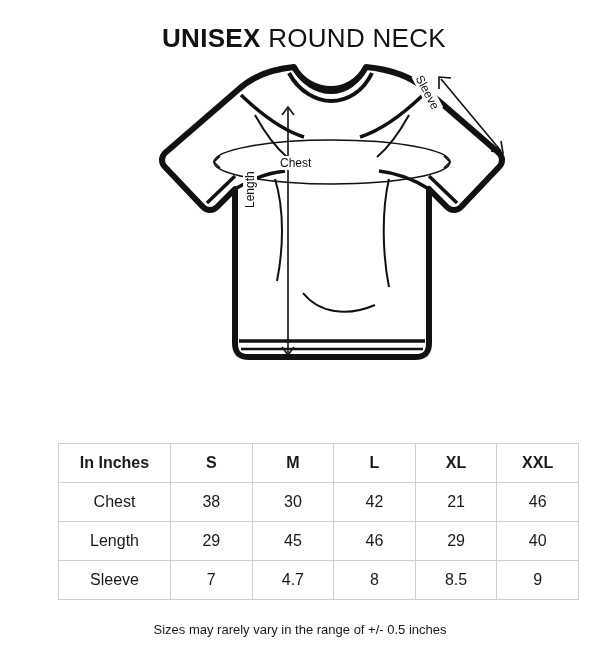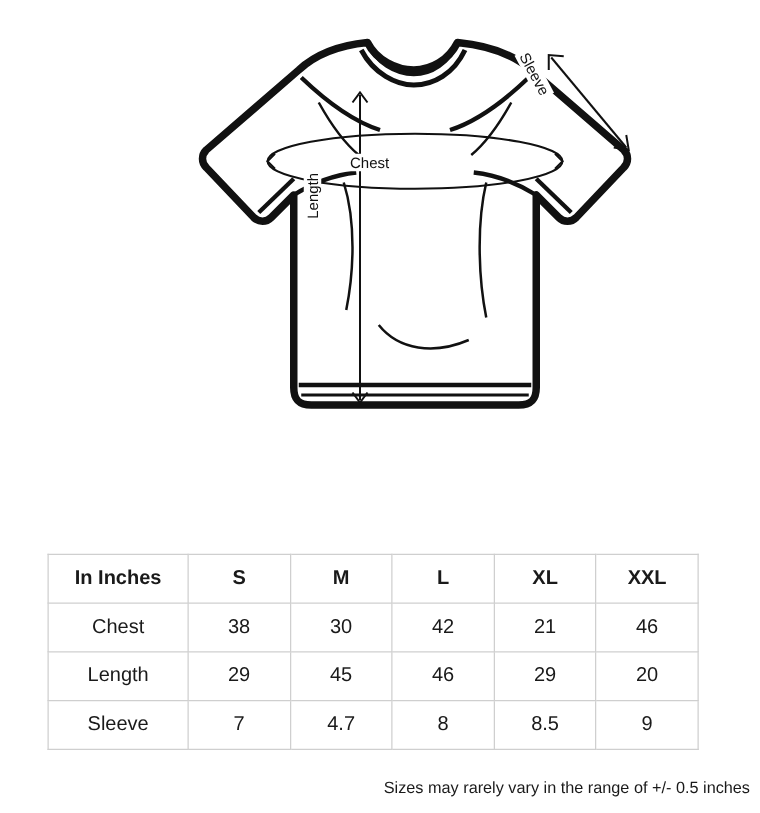--- a/index.html
+++ b/index.html
@@ -60,21 +60,21 @@
   .lbl-sleeve {
     left: 424px; top: 10px;
     transform: rotate(62deg);
     transform-origin: left top;
     background: #fff; padding: 0 2px;
   }
 
   
   .table-wrap {
     position: absolute;
-    left: 38px;
+    left: 58px;
     top: 443px;
     width: 520px;
   }
   table.size-table {
     border-collapse: collapse;
     width: 520px;
     table-layout: fixed;
   }
   table.size-table td, table.size-table th {
     border: 1px solid #cfcfcf;
@@ -93,31 +93,34 @@
     font-weight: normal;
   }
   col.c0 { width: 112px; }
   col.cx { width: 81.6px; }
 
   .footnote {
     position: absolute;
     left: 0;
     top: 622px;
     width: 600px;
-    text-align: right;
+    text-align: center;
     font-size: 13px;
     color: #1a1a1a;
   }
 </style>
 </head>
 <body>
 
 <div class="page">
 
   <div class="title-block">
+    <div class="title-line">
+      <span class="title-strong">UNISEX</span><span class="title-light"> ROUND NECK</span>
+    </div>
   </div>
 
   <div class="shirt-wrap">
     <svg class="shirt-svg" width="430" height="320" viewBox="0 0 430 320">
 
       <path d="M150 28
                C 165 14, 185 8, 205 6
                C 212 20, 228 28, 242 28
                C 256 28, 270 20, 277 6
                C 298 8, 320 14, 336 28
@@ -203,21 +206,21 @@
           <td>42</td>
           <td>21</td>
           <td>46</td>
         </tr>
         <tr>
           <td class="rowhead">Length</td>
           <td>29</td>
           <td>45</td>
           <td>46</td>
           <td>29</td>
-          <td>20</td>
+          <td>40</td>
         </tr>
         <tr>
           <td class="rowhead">Sleeve</td>
           <td>7</td>
           <td>4.7</td>
           <td>8</td>
           <td>8.5</td>
           <td>9</td>
         </tr>
       </tbody>

